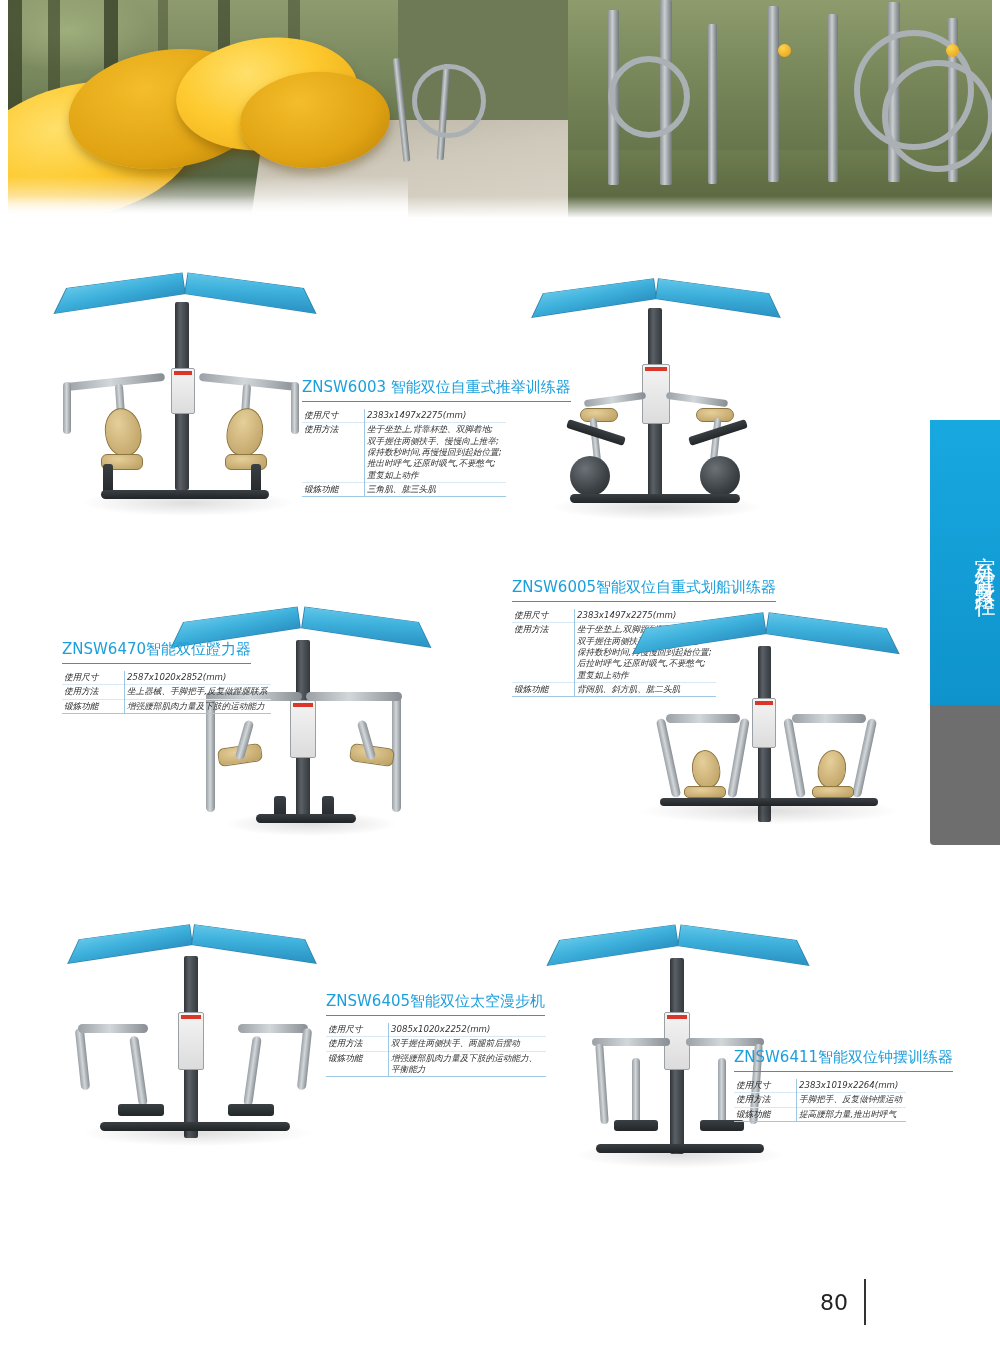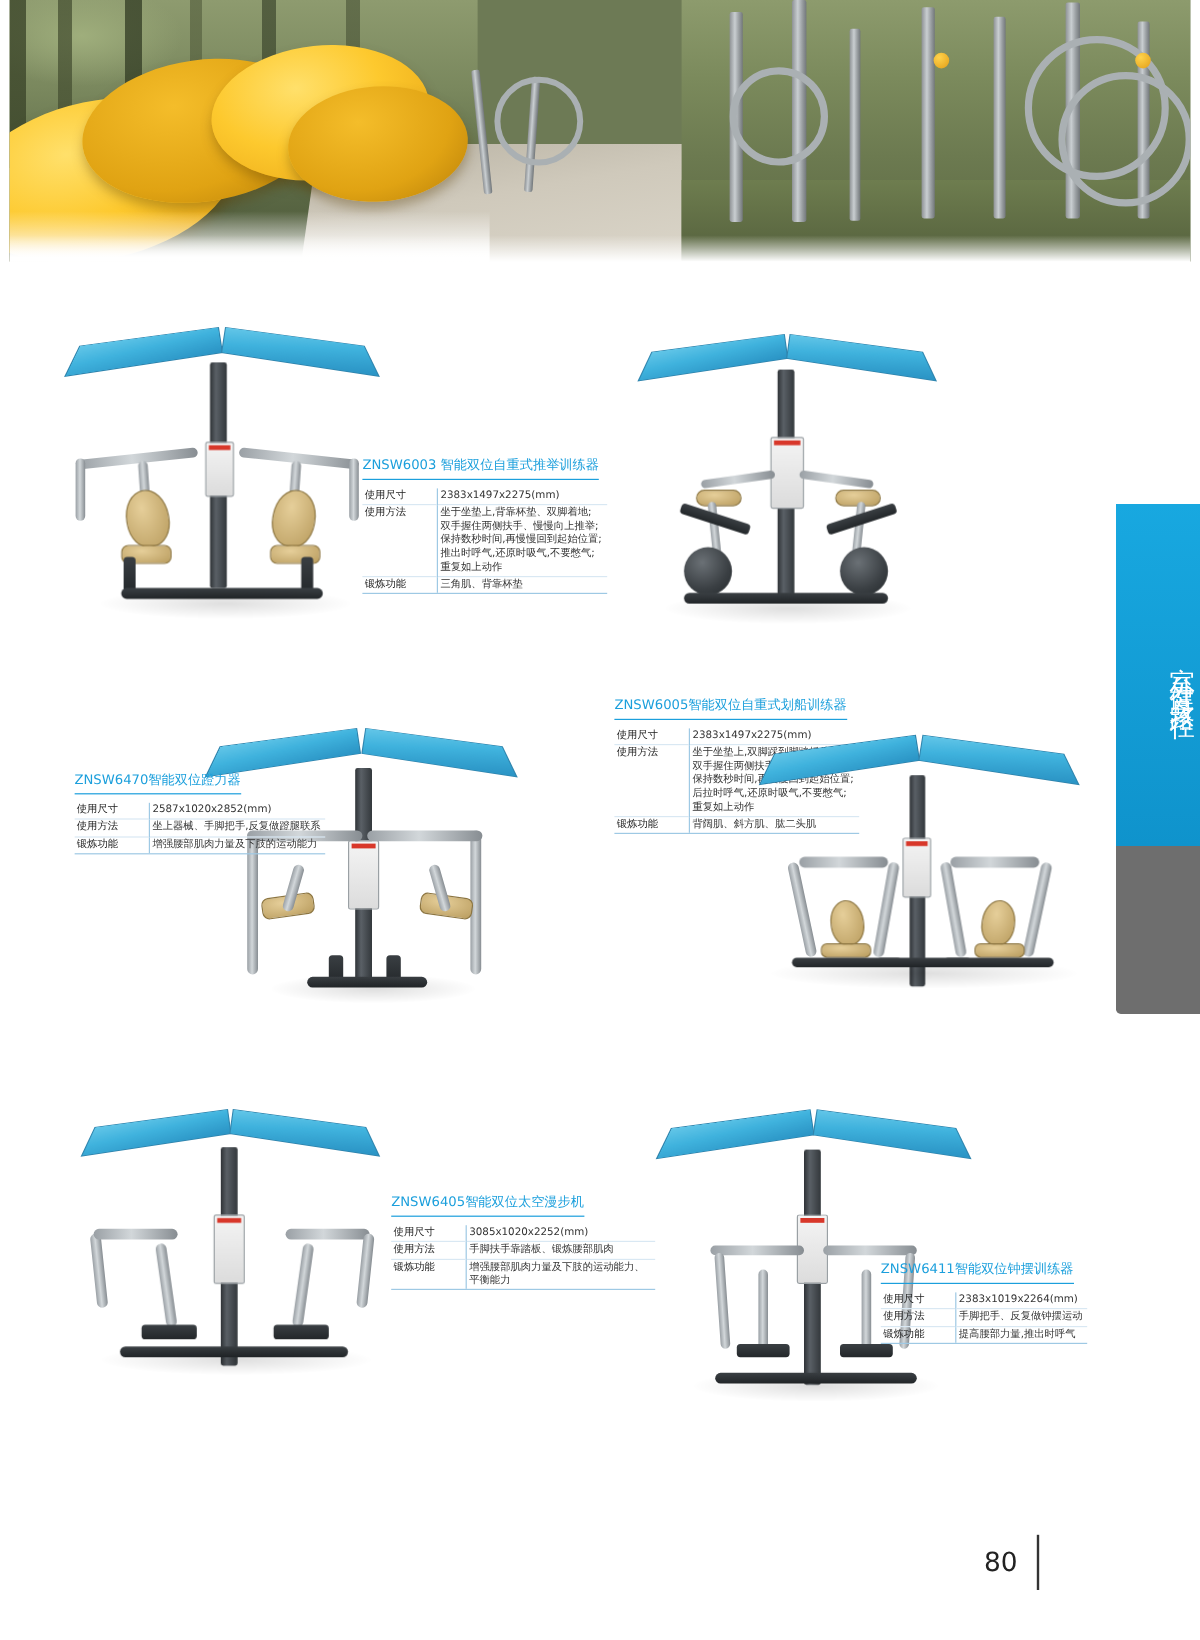--- a/index.html
+++ b/index.html
@@ -125,33 +125,34 @@
     background: #6e6e6e;
     border-radius: 0 0 0 4px;
   }
 
   
   .product {
     position: absolute;
   }
   .spec-title {
     color: #1b9fdc;
-    font-size: 11px;
+    font-size: 15px;
     font-family: "DejaVu Sans", sans-serif;
     white-space: nowrap;
     padding-bottom: 4px;
     border-bottom: 1px solid #1b9fdc;
     display: inline-block;
   }
   .spec-table {
     border-collapse: collapse;
     margin-top: 7px;
     font-size: 8.6px;
     color: #333;
     font-family: "DejaVu Sans", sans-serif;
+    font-style: italic;
   }
   .spec-table td {
     vertical-align: top;
     padding: 1px 4px 1px 2px;
     line-height: 1.32;
   }
   .spec-table td.k {
     white-space: nowrap;
     color: #222;
     border-right: 1px solid #9ec9e4;
@@ -310,21 +311,21 @@
     <tr>
       <td class="k">使用方法</td>
       <td class="v" style="white-space:pre-line;">坐于坐垫上,背靠杯垫、双脚着地;
 双手握住两侧扶手、慢慢向上推举;
 保持数秒时间,再慢慢回到起始位置;
 推出时呼气,还原时吸气,不要憋气;
 重复如上动作</td>
     </tr>
     <tr>
       <td class="k">锻炼功能</td>
-      <td class="v">三角肌、背靠杯垫</td>
+      <td class="v">三角肌、肱三头肌</td>
     </tr>
   </tbody>
       </table>
   </div>
 </div>
 
 <div class="product" style="left:530px;top:268px;width:250px;height:270px;">
   <div class="rig" style="left:0;top:0;width:250px;height:270px;">
     <div class="canopy canopy-l" style="left:8px;top:8px;width:120px;height:38px;"></div>
     <div class="canopy canopy-r" style="left:122px;top:8px;width:120px;height:38px;"></div>
@@ -466,21 +467,21 @@
   <div class="spec-title">ZNSW6405智能双位太空漫步机</div>
   <div class="spec-box">
   <table class="spec-table">
     <tbody>
           <tr>
       <td class="k">使用尺寸</td>
       <td class="v">3085x1020x2252(mm)</td>
     </tr>
     <tr>
       <td class="k">使用方法</td>
-      <td class="v" style="white-space:pre-line;">手脚扶手靠踏板、锻炼腰部肌肉</td>
+      <td class="v" style="white-space:pre-line;">双手握住两侧扶手、两腿前后摆动</td>
     </tr>
     <tr>
       <td class="k">锻炼功能</td>
       <td class="v">增强腰部肌肉力量及下肢的运动能力、平衡能力</td>
     </tr>
   </tbody>
       </table>
   </div>
 </div>
 

